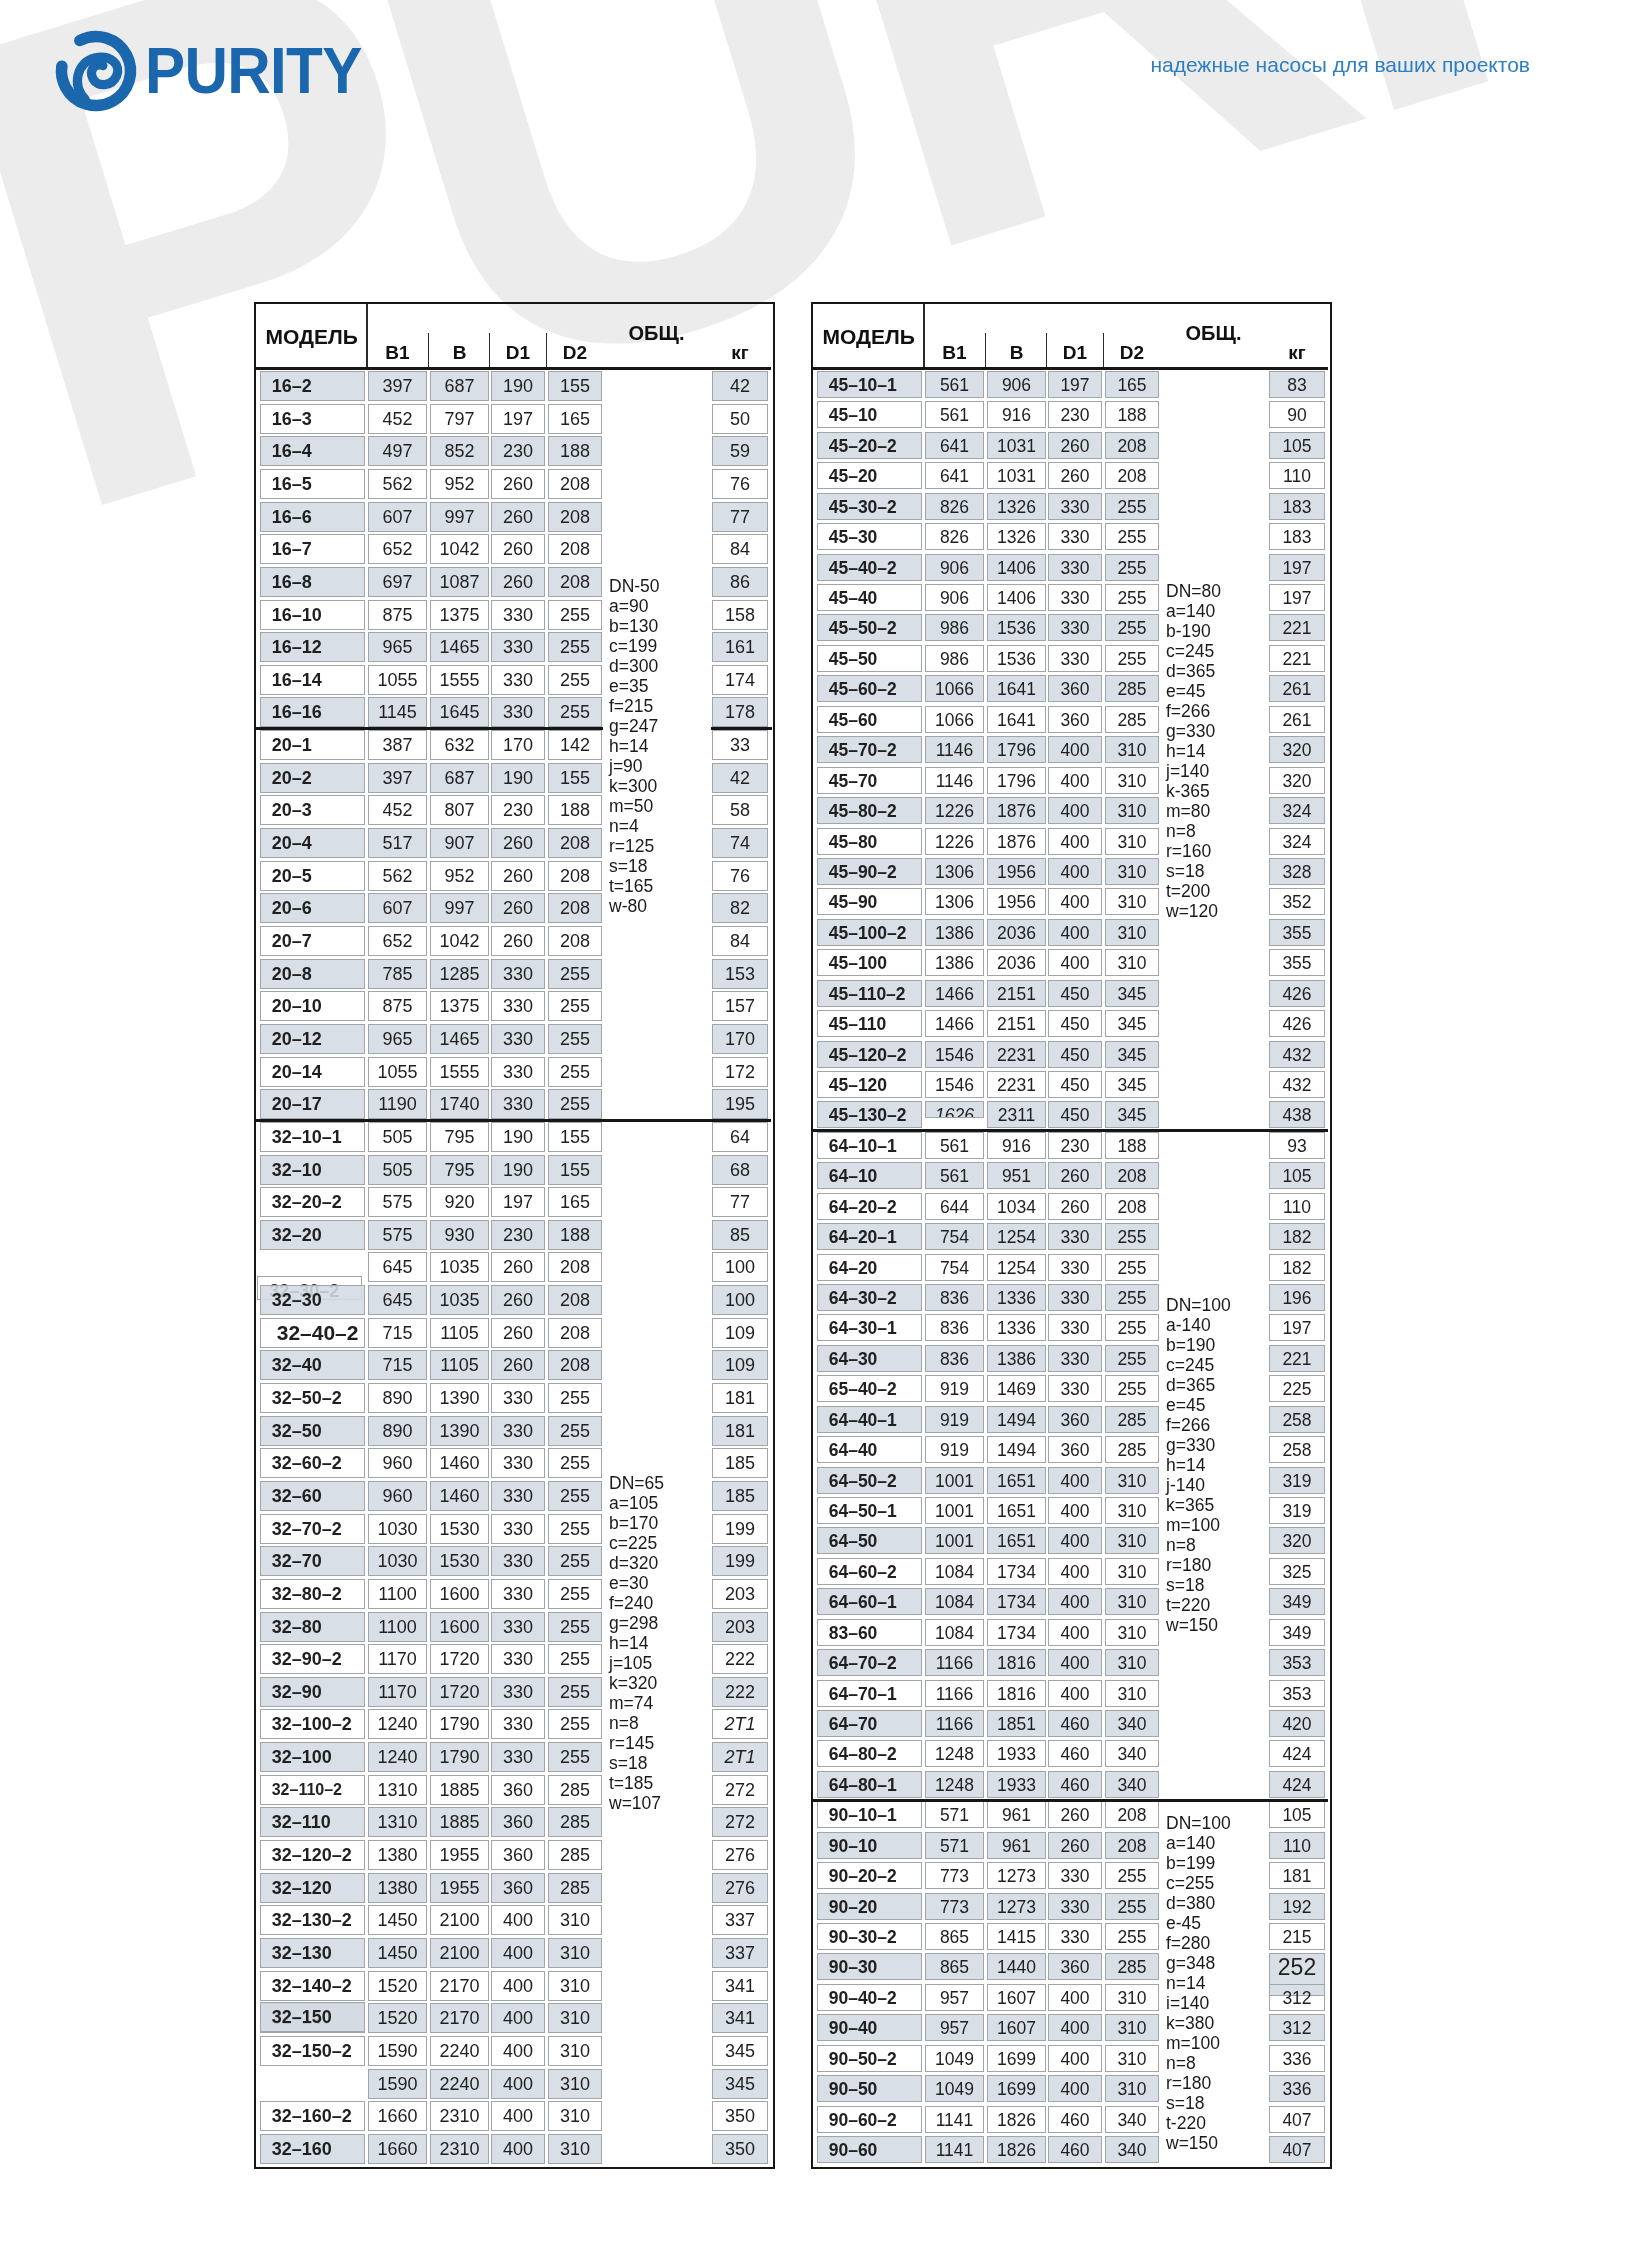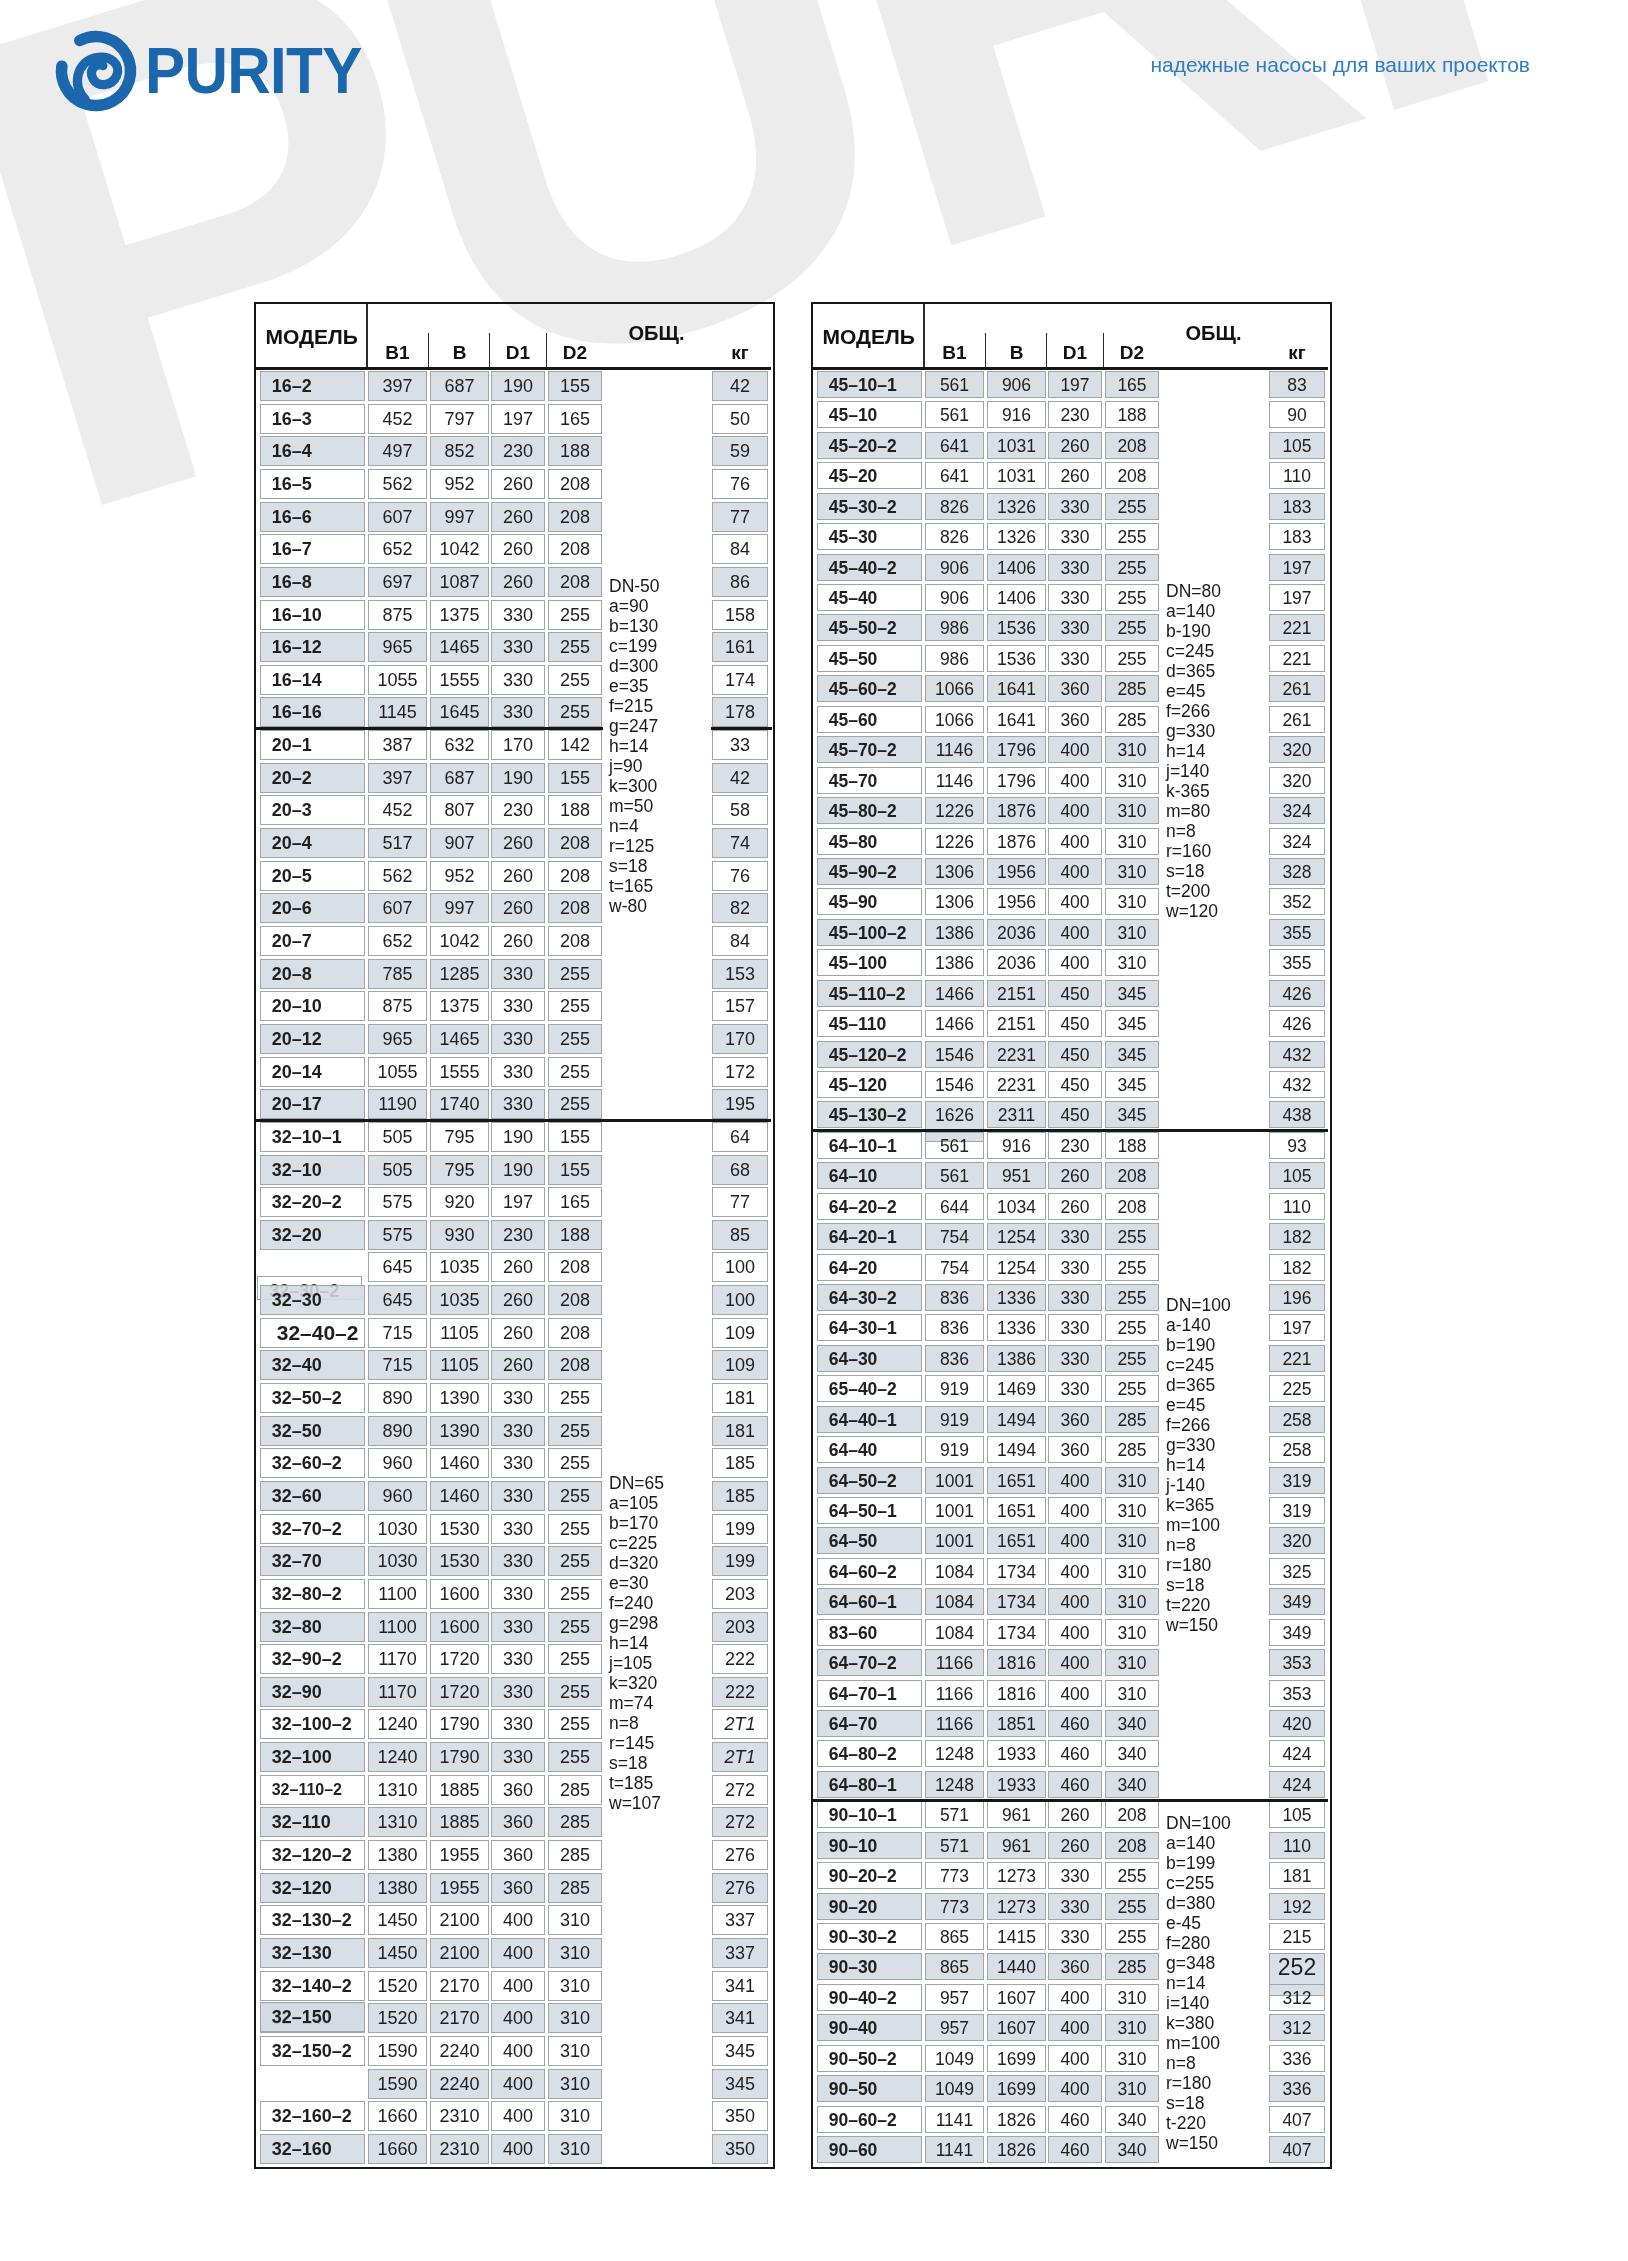--- a/index.html
+++ b/index.html
@@ -602,21 +602,21 @@
     <div class="cell shaded abs" style="left: 235px; top: 737px; width: 54px; height: 27px; font-size: 17.5px; line-height: 26px;">450</div>
     <div class="cell shaded abs" style="left: 292px; top: 737px; width: 54px; height: 27px; font-size: 17.5px; line-height: 26px;">345</div>
     <div class="cell shaded abs" style="left: 456px; top: 737px; width: 56px; height: 27px; font-size: 17.5px; line-height: 26px;">432</div>
     <div class="cell model abs" style="left: 3.5px; top: 767px; width: 105px; height: 27px; font-size: 17.5px; line-height: 26px;">45–120</div>
     <div class="cell abs" style="left: 112px; top: 767px; width: 59px; height: 27px; font-size: 17.5px; line-height: 26px;">1546</div>
     <div class="cell abs" style="left: 174px; top: 767px; width: 59px; height: 27px; font-size: 17.5px; line-height: 26px;">2231</div>
     <div class="cell abs" style="left: 235px; top: 767px; width: 54px; height: 27px; font-size: 17.5px; line-height: 26px;">450</div>
     <div class="cell abs" style="left: 292px; top: 767px; width: 54px; height: 27px; font-size: 17.5px; line-height: 26px;">345</div>
     <div class="cell abs" style="left: 456px; top: 767px; width: 56px; height: 27px; font-size: 17.5px; line-height: 26px;">432</div>
     <div class="cell model shaded abs" style="left: 3.5px; top: 797px; width: 105px; height: 27px; font-size: 17.5px; line-height: 26px;">45–130–2</div>
-    <div class="cell shaded abs" style="left: 112px; top: 797px; width: 59px; height: 41px; font-size: 17.5px; line-height: 26px;">1626</div>
+    <div class="cell shaded abs" style="left: 112px; top: 797px; width: 59px; height: 17px; font-size: 17.5px; line-height: 26px; font-style: italic;">1626</div>
     <div class="cell shaded abs" style="left: 174px; top: 797px; width: 59px; height: 27px; font-size: 17.5px; line-height: 26px;">2311</div>
     <div class="cell shaded abs" style="left: 235px; top: 797px; width: 54px; height: 27px; font-size: 17.5px; line-height: 26px;">450</div>
     <div class="cell shaded abs" style="left: 292px; top: 797px; width: 54px; height: 27px; font-size: 17.5px; line-height: 26px;">345</div>
     <div class="cell shaded abs" style="left: 456px; top: 797px; width: 56px; height: 27px; font-size: 17.5px; line-height: 26px;">438</div>
     <div class="note-block abs" style="left: 353px; top: 66px; width: 101px; height: 761px;">
       <div>
         <div>DN=80</div>
         <div>a=140</div>
         <div>b-190</div>
         <div>c=245</div>

